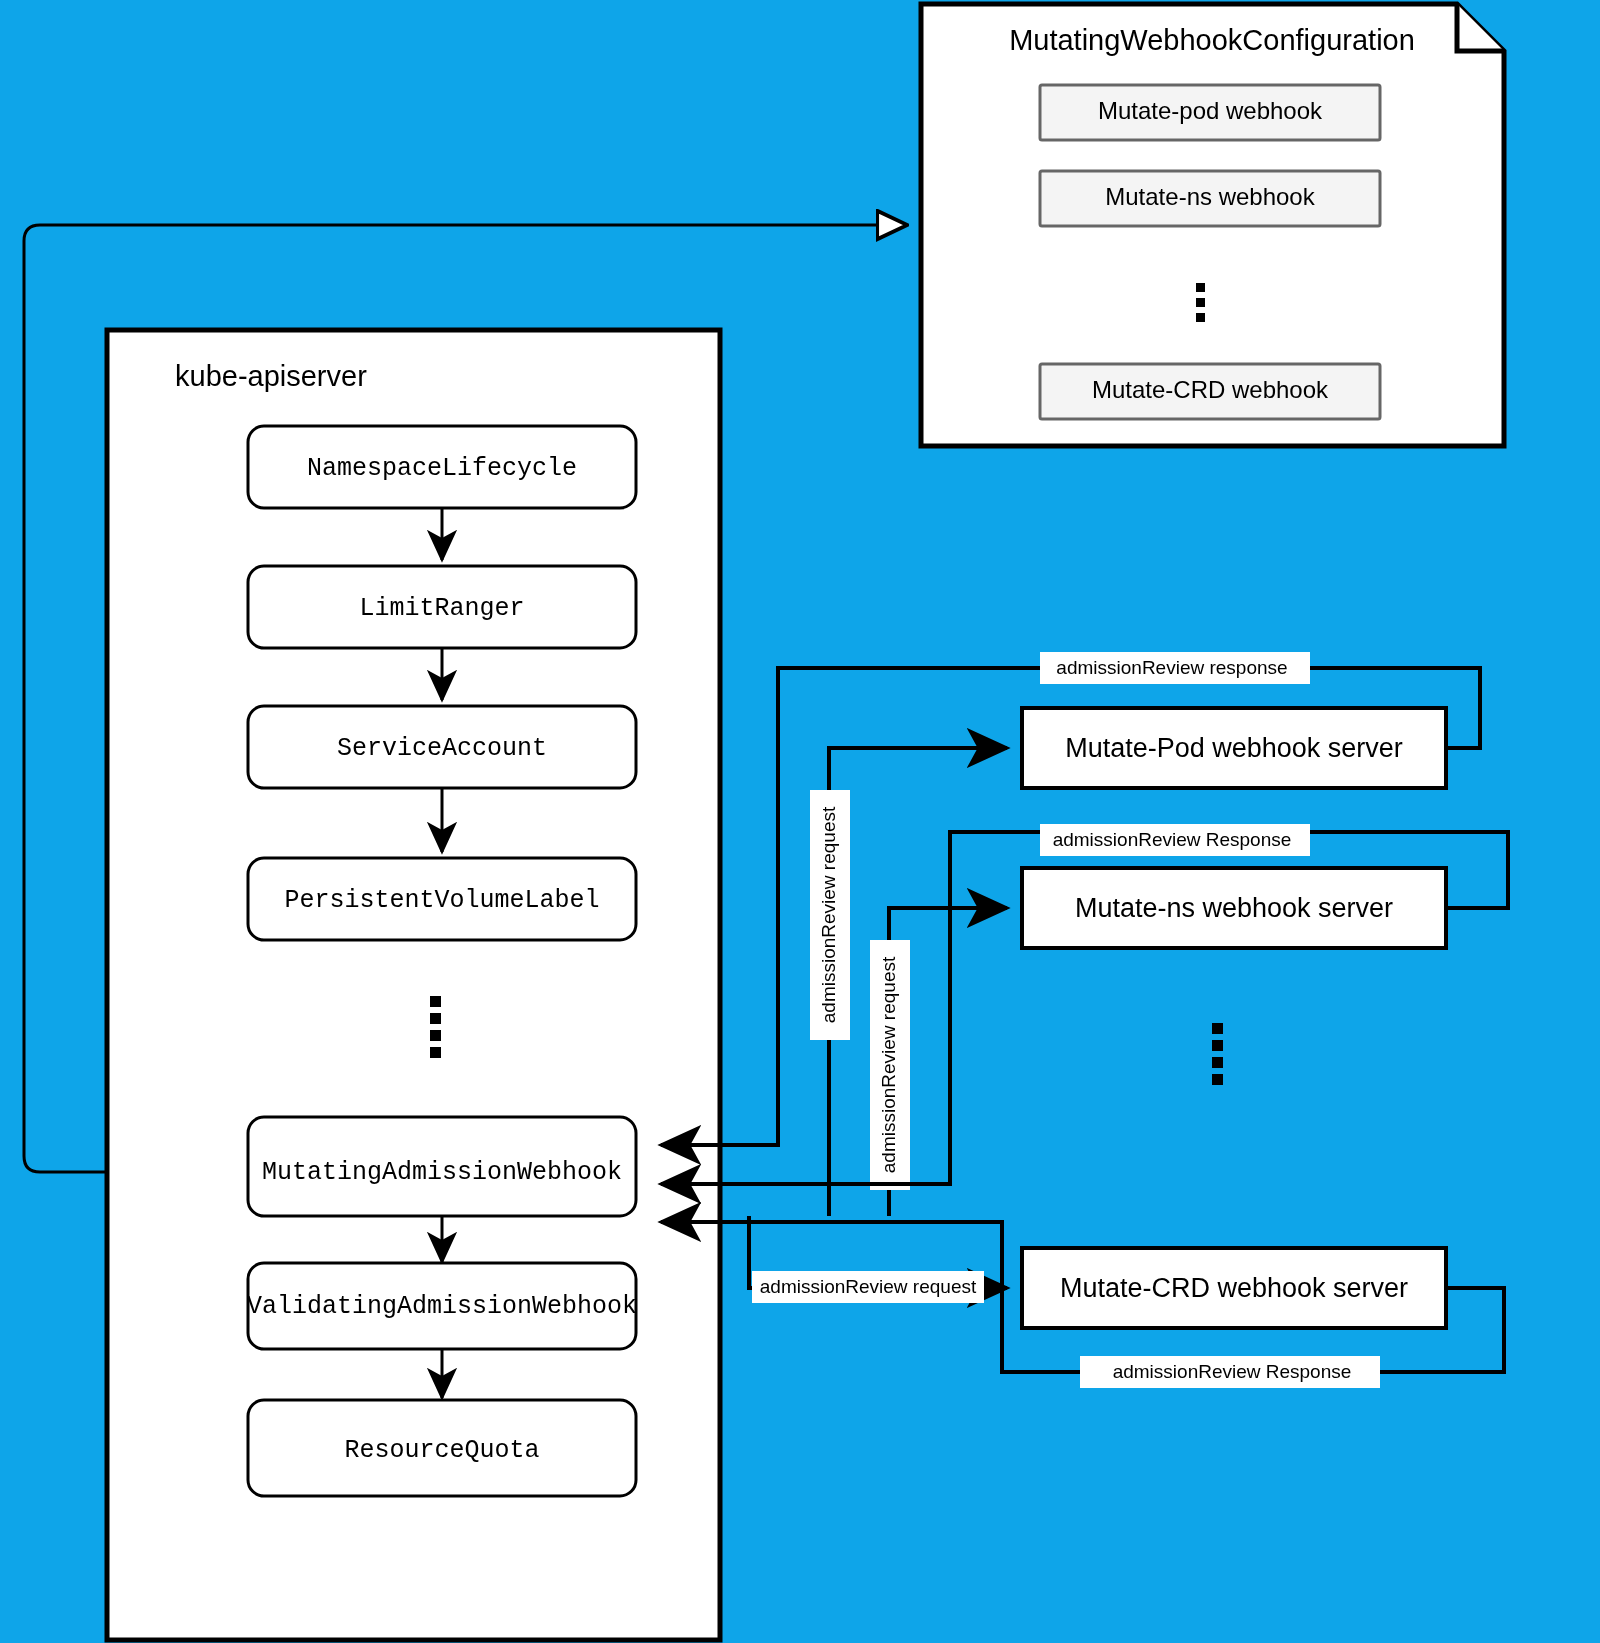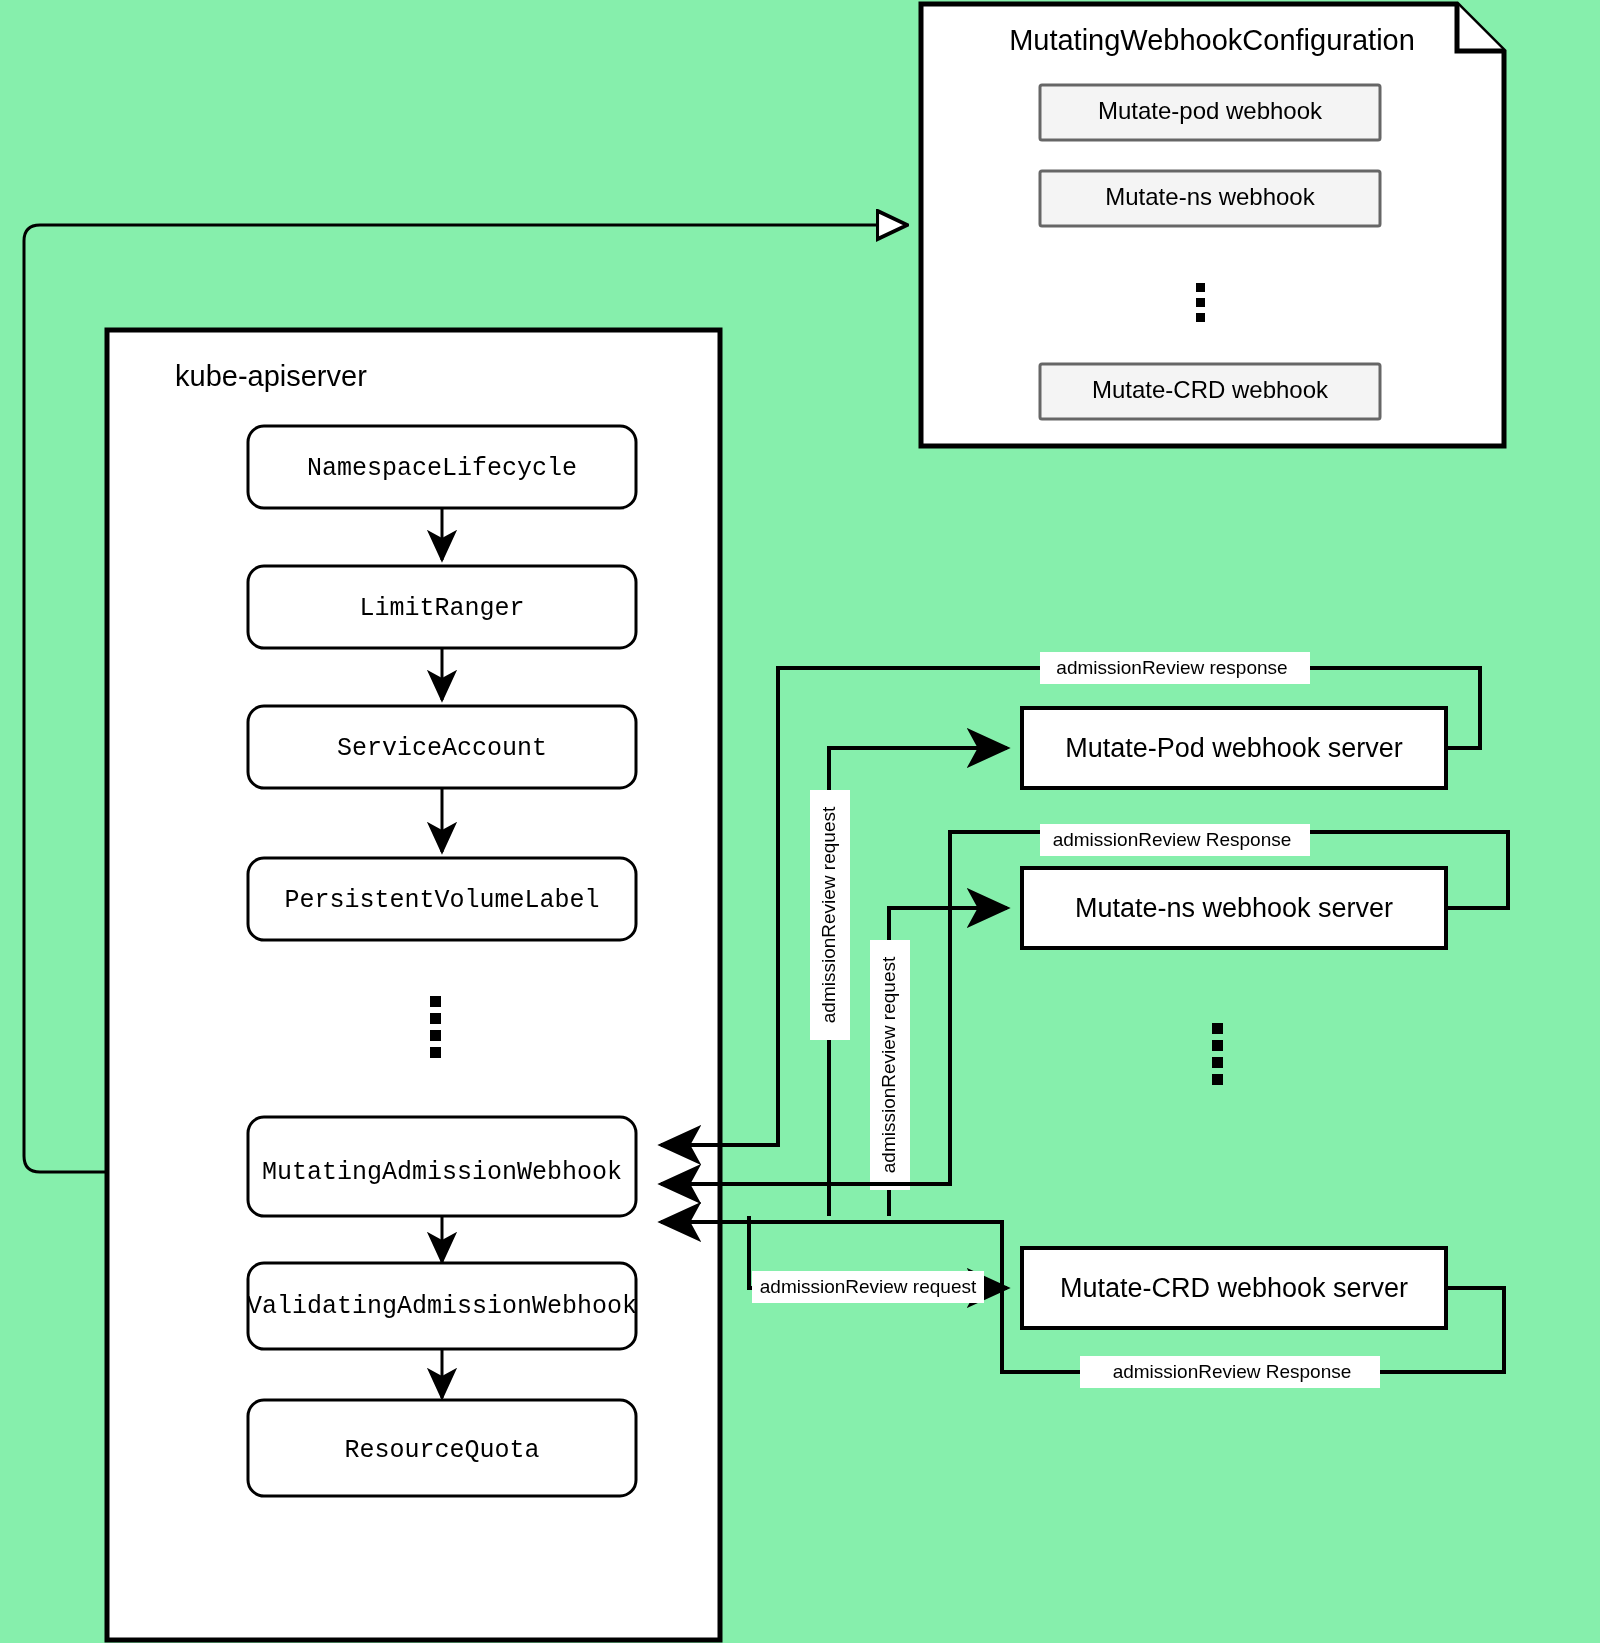--- a/index.html
+++ b/index.html
@@ -1,17 +1,17 @@
 <!DOCTYPE html>
 <html><head>
 <meta charset="utf-8">
 <style>
   html,body{margin:0;padding:0;background:#ffffff;}
   body{font-family:"Liberation Sans", sans-serif;}
-  #stage{position:relative;width:1600px;height:1643px;background:#86efac;overflow:hidden;}
+  #stage{position:relative;width:1600px;height:1643px;background:#0ea5e9;overflow:hidden;}
   svg#diagram{position:absolute;left:0;top:0;width:1600px;height:1643px;}
   .mono-label{font-family:"Liberation Mono", monospace;font-size:25px;fill:#000;}
   .sans-label{font-family:"Liberation Sans", sans-serif;font-size:27px;fill:#000;}
   .title-label{font-family:"Liberation Sans", sans-serif;font-size:29px;fill:#000;}
   .edge-label{font-family:"Liberation Sans", sans-serif;font-size:19px;fill:#000;}
   .wh-label{font-family:"Liberation Sans", sans-serif;font-size:24px;fill:#000;}
   .stroke-hard{fill:none;stroke:#000;stroke-width:4;}
   .stroke-thin{fill:none;stroke:#000;stroke-width:3;}
   .stroke-box{fill:#ffffff;stroke:#000;stroke-width:5;}
   .stroke-rbox{fill:#ffffff;stroke:#000;stroke-width:3;}

